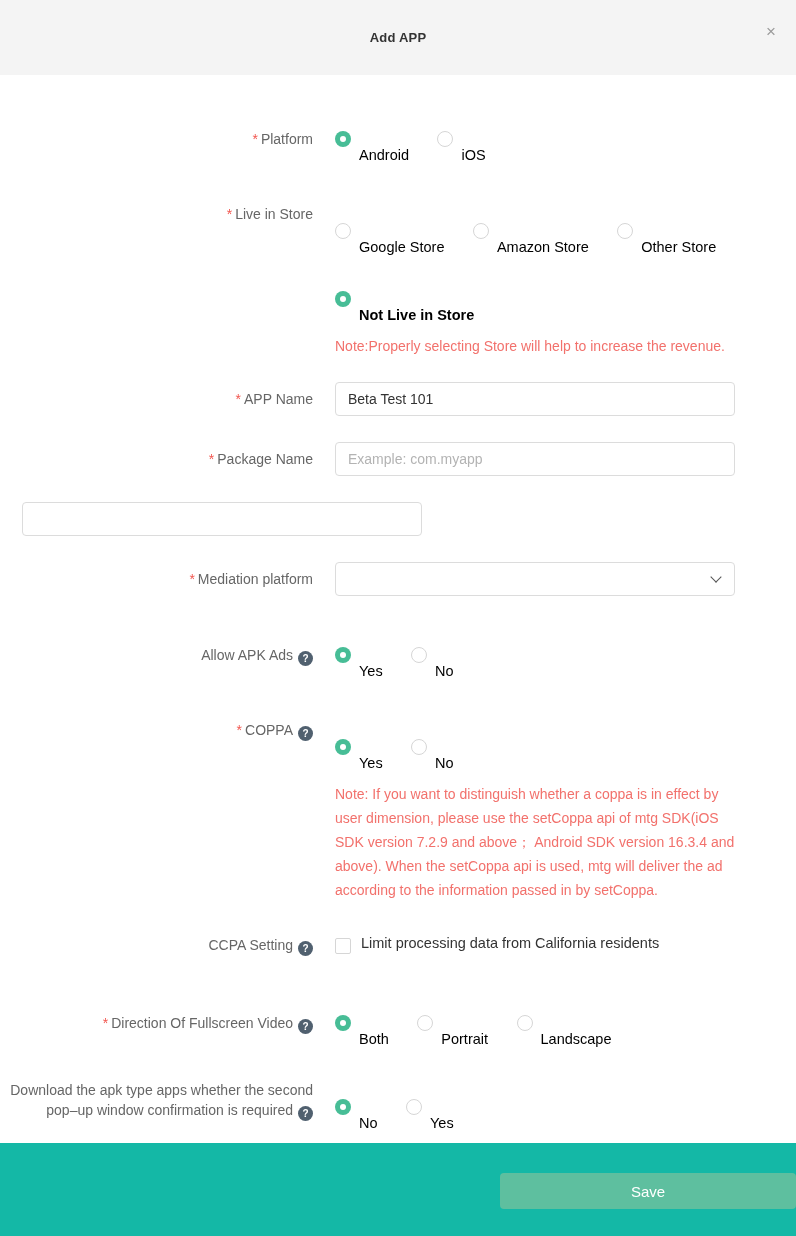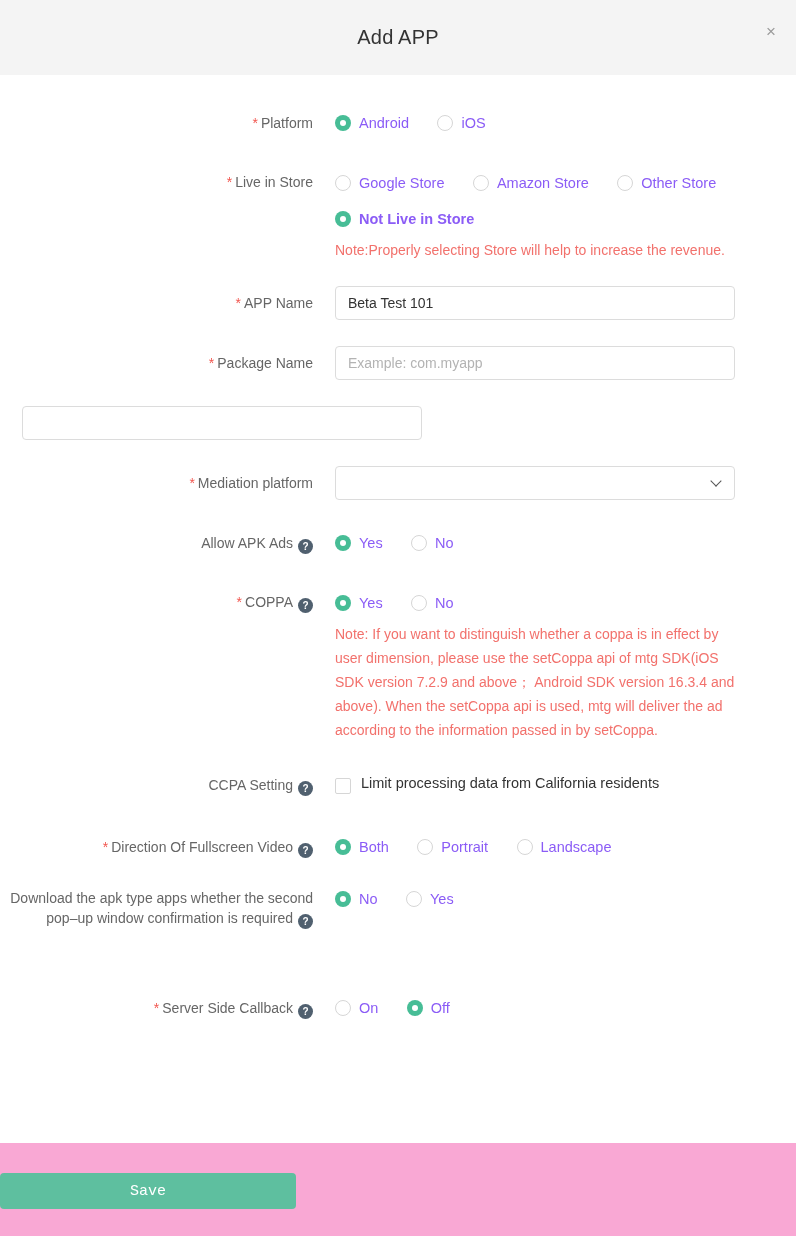--- a/index.html
+++ b/index.html
@@ -1,36 +1,36 @@
 <!DOCTYPE html>
 <html><head>
 <meta charset="utf-8">
 <style>
   * { margin:0; padding:0; box-sizing:border-box; }
   html,body { width:796px; height:1236px; background:#fff; font-family:"Liberation Sans","DejaVu Sans",sans-serif; }
   .modal { width:796px; height:1236px; display:flex; flex-direction:column; background:#fff; overflow:hidden; }
 
   .modal-header { flex:none; height:75px; background:#f4f4f4; position:relative; display:flex; align-items:center; justify-content:center; }
-  .modal-title { font-size:20px; color:#333; font-weight:400; letter-spacing:.2px; }
+  .modal-title { font-size:13px; color:#333; font-weight:700; letter-spacing:.2px; }
   .close { position:absolute; right:20px; top:23px; font-size:17px; color:#9b9b9b; cursor:pointer; line-height:1; }
 
   .form { flex:1 1 auto; padding-top:37px; overflow:hidden; }
   .row { display:flex; align-items:flex-start; }
   .row.center { align-items:center; }
   .label-cell { flex:none; width:313px; text-align:right; color:#666; font-size:14px; line-height:20px; }
   .control-cell { margin-left:22px; width:400px; }
 
   .req { color:#f2564f; margin-right:3px; }
 
   .opt { display:inline-flex; align-items:center; margin-right:24px; cursor:pointer; vertical-align:middle; }
   .opt:last-child { margin-right:0; }
   .radio { flex:none; width:16px; height:16px; border-radius:50%; border:1px solid #d6d6d6; background:#fff; margin-right:8px; position:relative; }
   .radio.checked { border:none; background:#47bd96; }
   .radio.checked::after { content:""; position:absolute; left:5px; top:5px; width:6px; height:6px; border-radius:50%; background:#fff; }
-  .opt-label { font-size:14.5px; color:#8b5cf6; line-height:22px; }
+  .opt-label { font-size:14.5px; color:#000000; line-height:22px;margin-top:32px; }
 
   .text-input { display:block; width:400px; height:34px; border:1px solid #dcdcdc; border-radius:4px; padding:0 12px; font-size:14px; color:#333; background:#fff; outline:none; font-family:inherit; }
   .text-input::placeholder { color:#b3b3b3; }
 
   .select { width:400px; height:34px; border:1px solid #dcdcdc; border-radius:4px; background:#fff; display:flex; align-items:center; justify-content:space-between; padding:0 14px; cursor:pointer; }
   .select-value { font-size:14px; color:#333; }
   .chevron { width:8px; height:8px; border-right:1.4px solid #555; border-bottom:1.4px solid #555; transform:rotate(45deg); margin-top:-4px; }
 
   .note { color:#f2716c; font-size:14px; line-height:24px; margin-top:8px; }
 
@@ -47,21 +47,21 @@
   .row-app-name { margin-bottom:26px; }
   .row-package { margin-bottom:26px; }
   .row-weixin { margin-bottom:26px; }
   .row-mediation { margin-bottom:32px; }
   .row-allow-apk { margin-bottom:38px; }
   .row-coppa { margin-bottom:30px; }
   .row-ccpa { margin-bottom:38px; }
   .row-direction { margin-bottom:30px; }
   .row-apk-confirm { margin-bottom:68px; }
 
-  .modal-footer { flex:none; height:93px; background:#f9a8d4; display:flex; justify-content:flex-start; align-items:flex-start; padding-top:30px;font-family:Liberation Mono, monospace; }
+  .modal-footer { flex:none; height:93px; background:#14b8a6; display:flex; justify-content:flex-end; align-items:flex-start; padding-top:30px; }
   .save-btn { width:296px; height:36px; border:none; border-radius:4px; background:#5ebf9f; color:#fff; font-size:15px; font-family:inherit; cursor:pointer; }
 </style>
 </head>
 <body>
 
 <div class="modal">
 
   <div class="modal-header">
     <div class="modal-title">Add APP</div>
     <div class="close">×</div>

